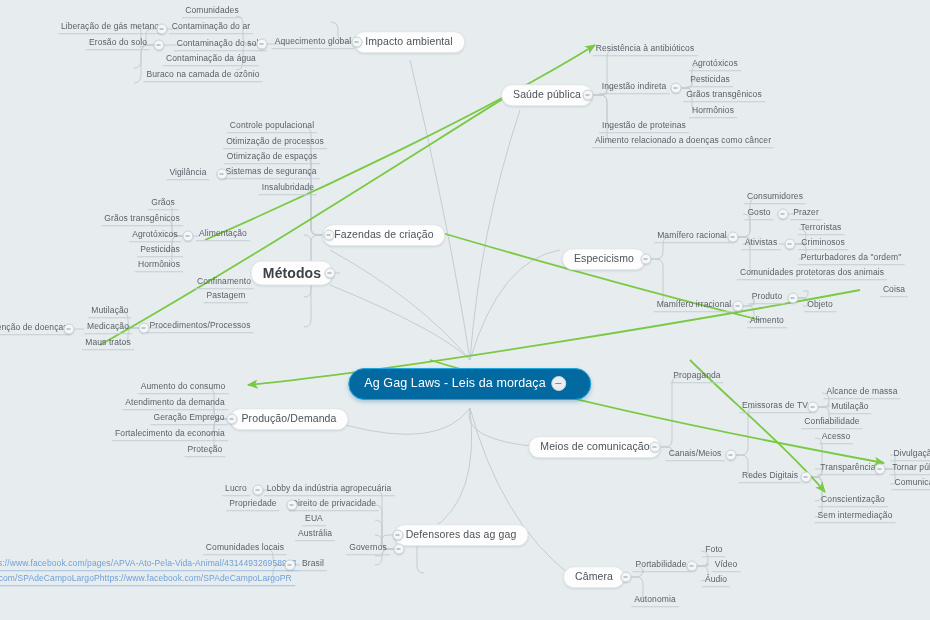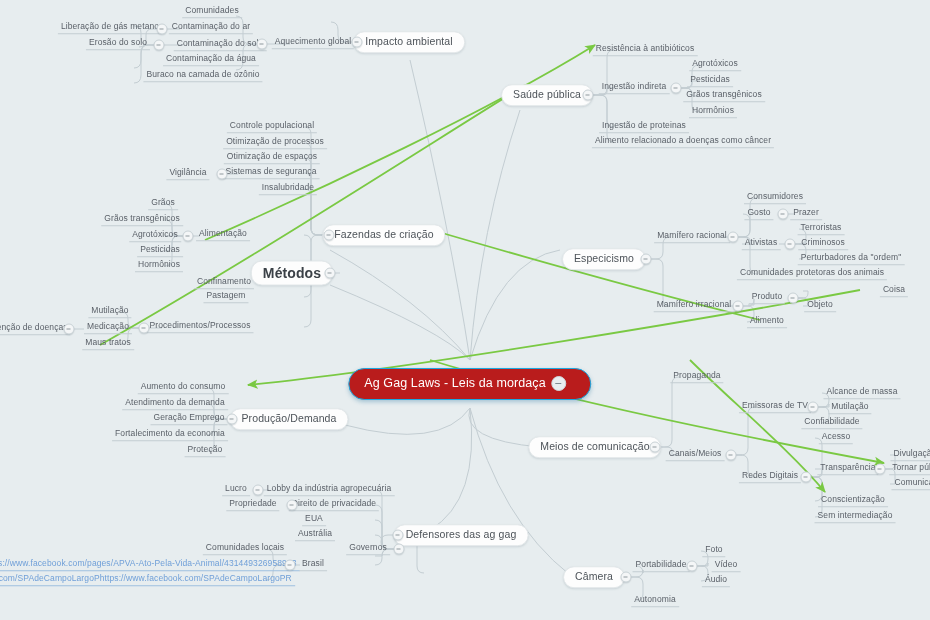--- a/index.html
+++ b/index.html
@@ -37,21 +37,21 @@
     border-radius:11px;
     padding:4px 11px 5px 11px;
     font-size:10.5px;
     color:#4d5359;
     box-shadow:0 1px 2px rgba(90,110,120,.18);
   }
   .node.pill.bold{font-weight:bold;font-size:14px;color:#3b4147;}
 
   
   .node.root{
-    background:#b91c1c;
+    background:#0369a1;
     border:1px solid #1ea7de;
     border-radius:16px;
     padding:7px 24px 8px 15px;
     font-size:12.5px;
     color:#ffffff;
     box-shadow:0 2px 4px rgba(40,120,160,.35);
     display:flex;align-items:center;gap:6px;
   }
   .node.link-node{color:#6f9fd8;}
 

